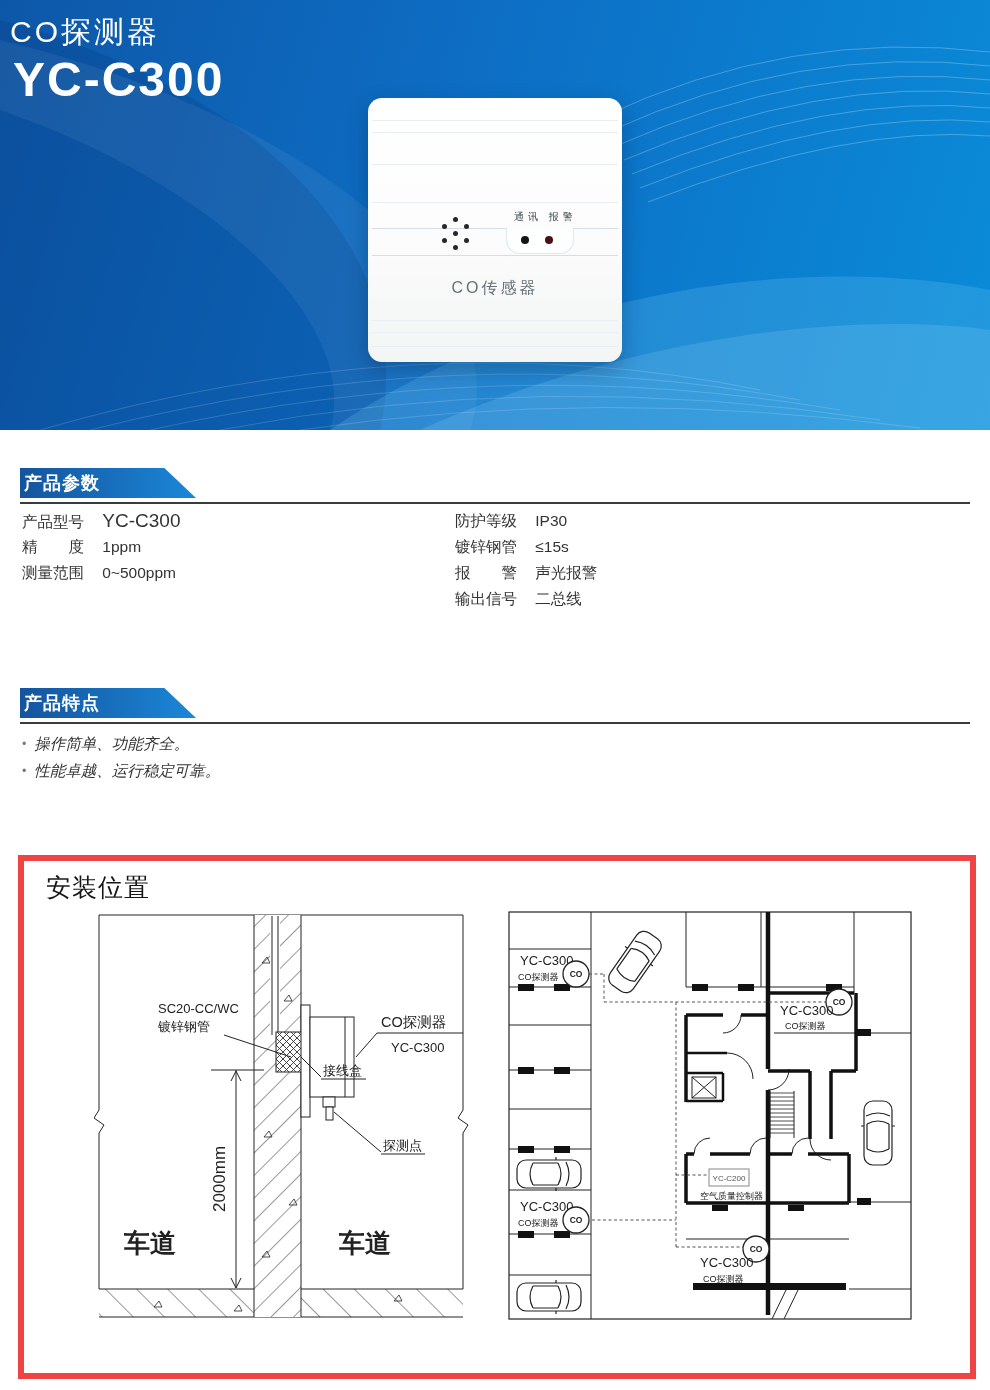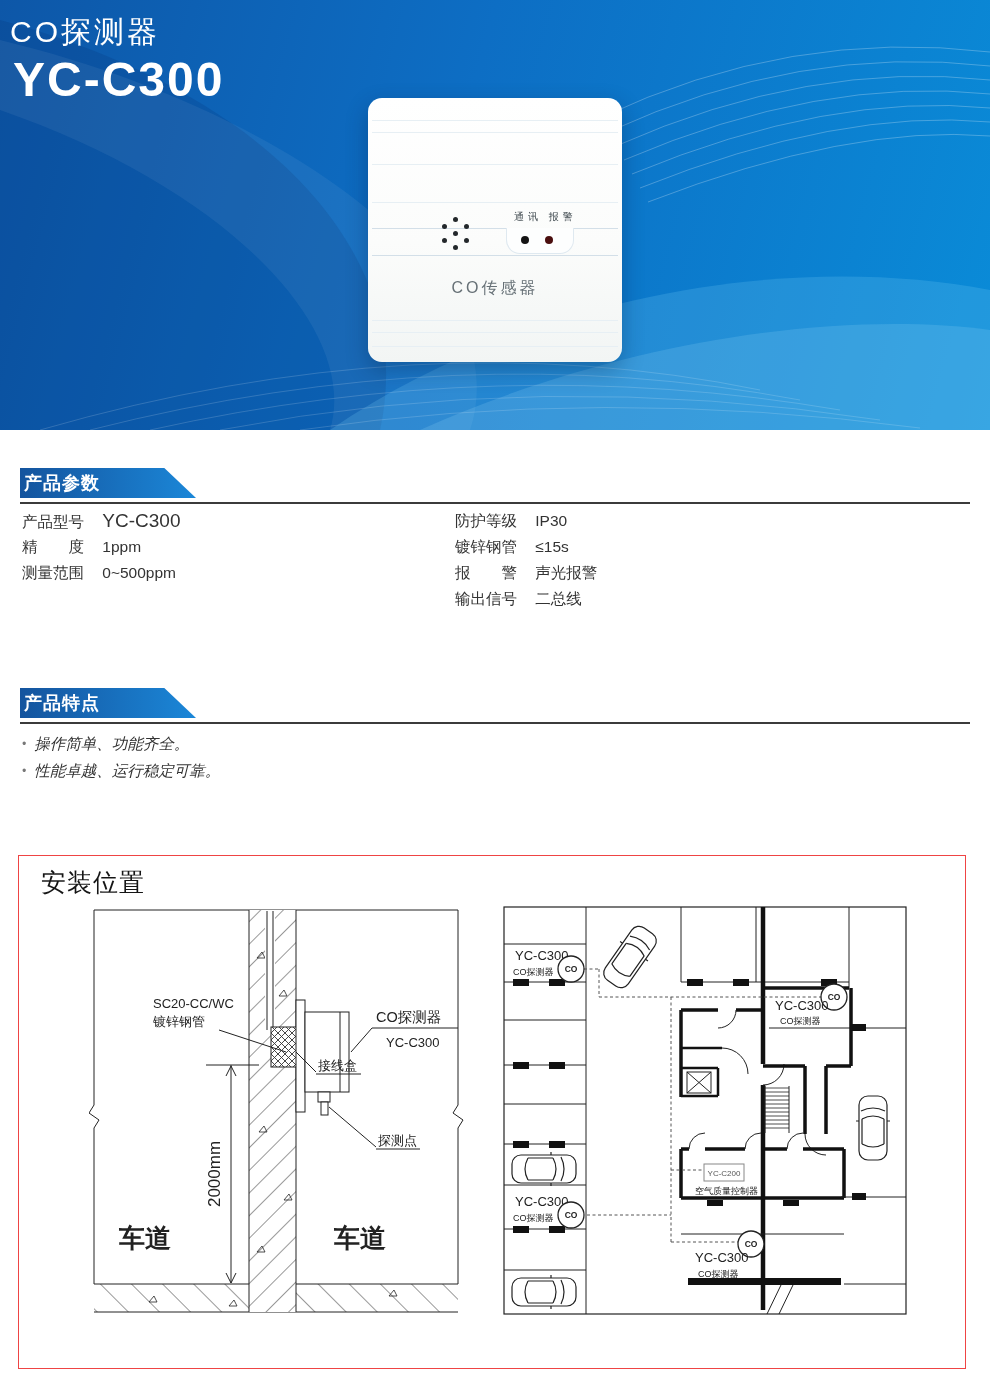--- a/index.html
+++ b/index.html
@@ -41,21 +41,21 @@
   .prow{height:26px;line-height:26px;font-size:15.5px;white-space:nowrap;}
   .plabel{display:inline-block;min-width:76px;color:#333;}
   .pvalue{color:#333;}
   .pvalue.big{font-size:19px;font-weight:500;}
 
   
   .feat{position:absolute;left:22px;font-size:15.5px;color:#333;font-style:italic;}
   .feat .dot{color:#777;margin-right:8px;font-size:12px;vertical-align:1px;}
 
   
-  .install{position:absolute;left:18px;top:855px;width:946px;height:512px;border:1px solid #ef4444;background:#fff;}
+  .install{position:absolute;left:18px;top:855px;width:946px;height:512px;border:6px solid #ef4444;background:#fff;}
   .install-title{position:absolute;left:22px;top:10px;font-size:25px;color:#151515;font-weight:500;letter-spacing:1px;}
   .install svg{position:absolute;}
   svg text{fill:#222;}
   .thin{stroke:#222;stroke-width:1;fill:none;}
   .xtra{stroke:#222;stroke-width:.8;fill:none;}
   .med{stroke:#111;stroke-width:2.5;fill:none;}
   .w35{stroke:#111;stroke-width:3.5;fill:none;}
   .thick{stroke:#111;stroke-width:4.5;fill:none;}
   .dash{stroke:#555;stroke-width:1;stroke-dasharray:3 2.5;fill:none;}
   .mark{fill:#111;stroke:none;}

